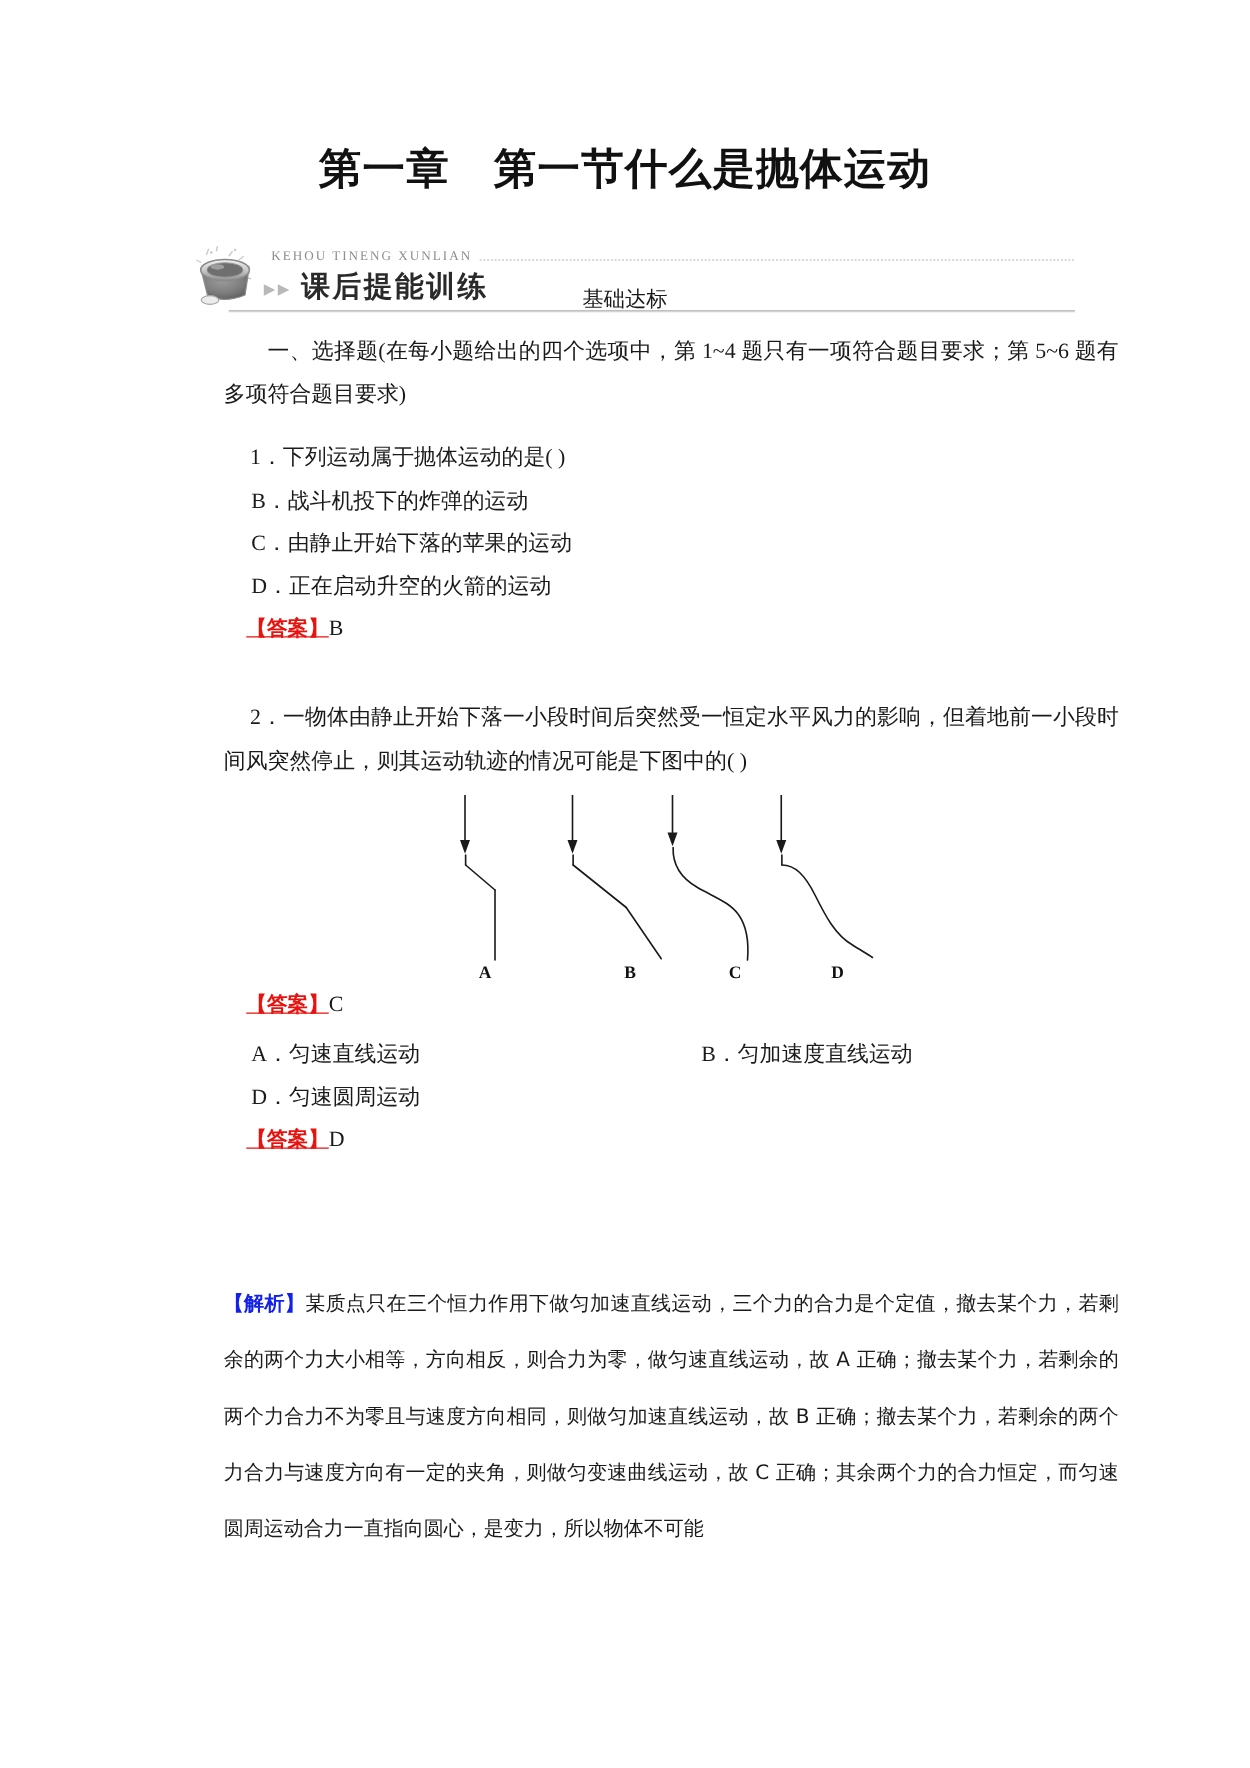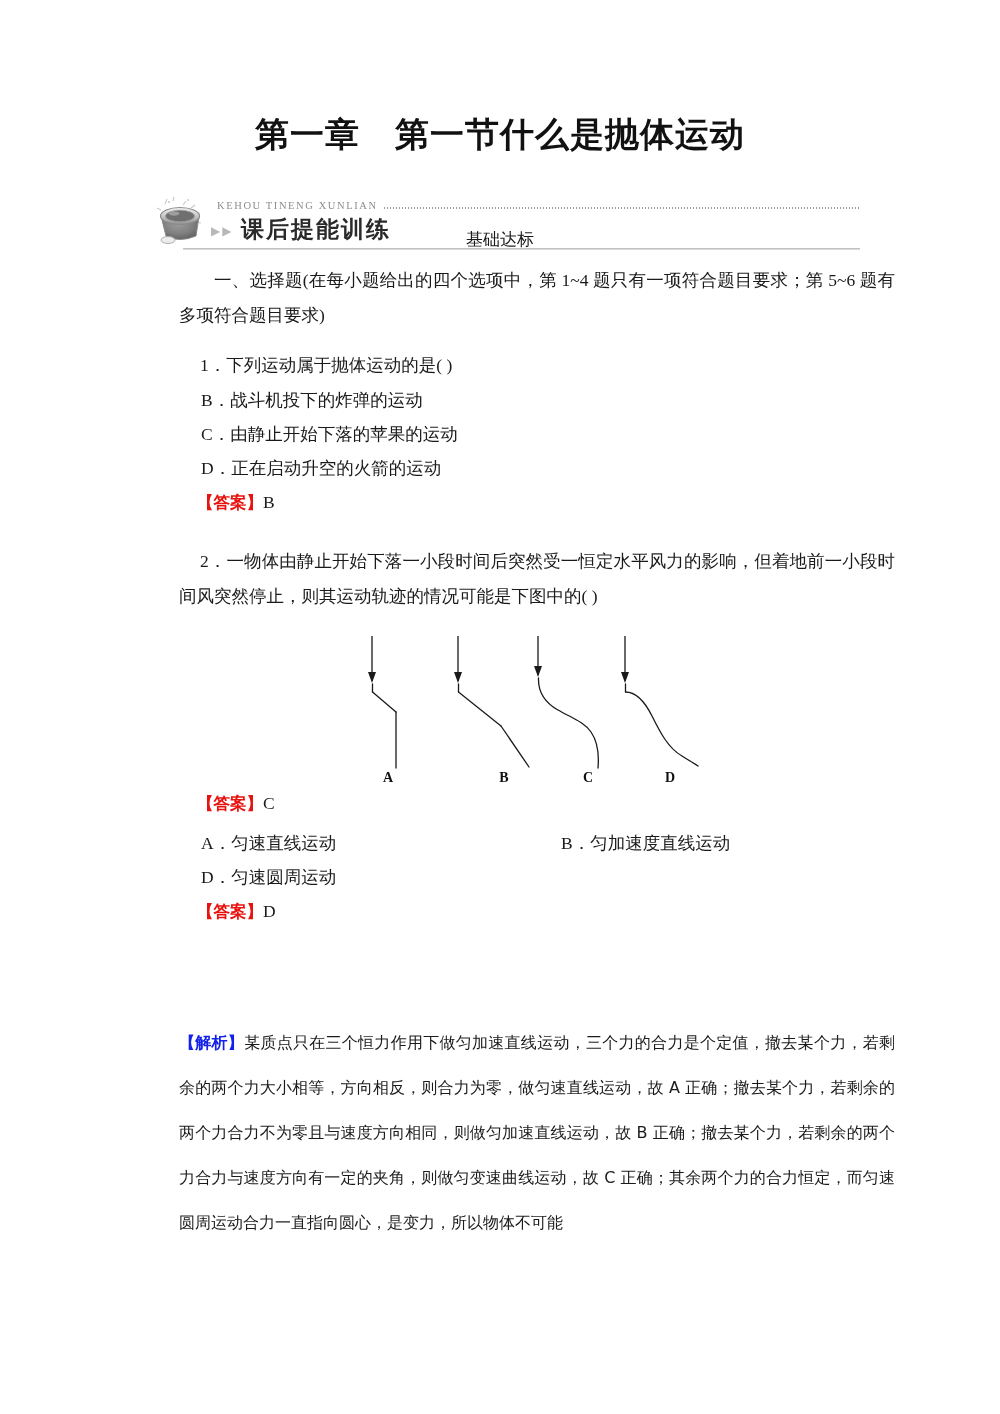--- a/index.html
+++ b/index.html
@@ -148,20 +148,21 @@
   .answer {
     font-size: 17.5px;
     line-height: 34px;
     padding-left: 18px;
   }
   .answer .tag {
     color: #e8130f;
     font-family: "DejaVu Sans", "Liberation Sans", sans-serif;
     font-weight: bold;
     font-size: 16.5px;
+    text-decoration: underline;
   }
   .answer .val {
     color: #1a1a1a;
     font-family: "Liberation Serif", serif;
   }
 
   .explain {
     font-family: "DejaVu Sans", "Liberation Sans", sans-serif;
     font-size: 16px;
     line-height: 45px;
@@ -251,21 +252,21 @@
   <div class="body-block" style="top:348px;">
     <div class="para indent" style="text-indent:1.2em;">1．下列运动属于抛体运动的是(        )</div>
     <div class="opt">B．战斗机投下的炸弹的运动</div>
     <div class="opt">C．由静止开始下落的苹果的运动</div>
     <div class="opt">D．正在启动升空的火箭的运动</div>
     <div class="answer">
       <span class="tag">【答案】</span><span class="val">B</span>
     </div>
   </div>
 
-  <div class="body-block" style="top:544px;">
+  <div class="body-block" style="top:556px;">
     <div class="para indent" style="text-indent:1.2em;">2．一物体由静止开始下落一小段时间后突然受一恒定水平风力的影响，但着地前一小段时间风突然停止，则其运动轨迹的情况可能是下图中的(        )</div>
   </div>
 
   <div class="figure">
     <svg width="380" height="148" viewBox="0 0 380 148" xmlns="http://www.w3.org/2000/svg">
       <g stroke="#1a1a1a" fill="none" stroke-width="1.3" stroke-linecap="round">
 
         <line x1="42" y1="0" x2="42" y2="44"></line>
         <path d="M38 36 L42 47 L46 36 Z" fill="#1a1a1a" stroke="none"></path>
         <line x1="42.5" y1="48" x2="42.5" y2="56"></line>

